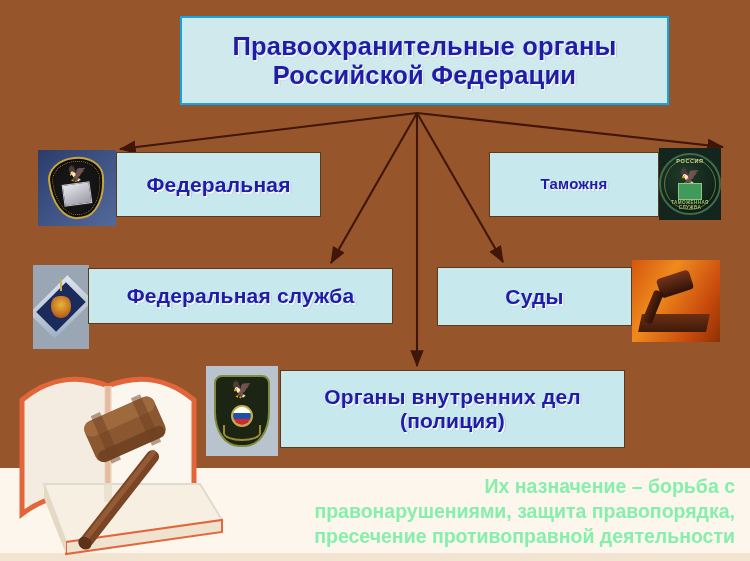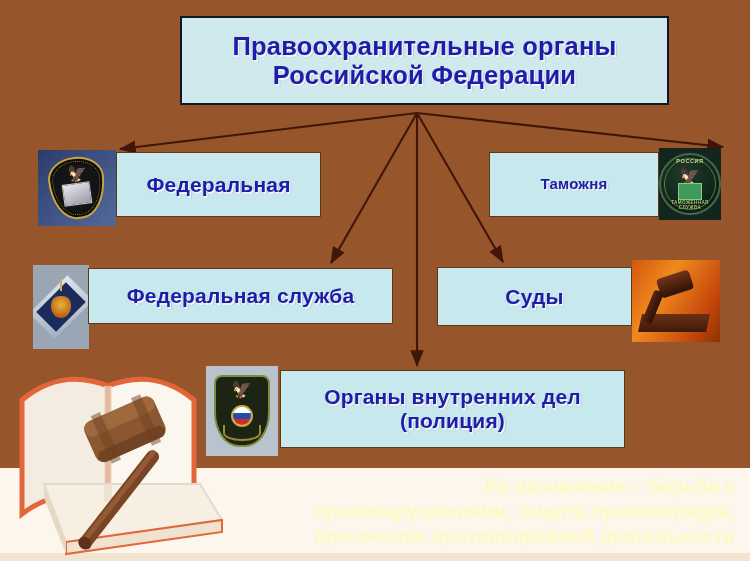--- a/index.html
+++ b/index.html
@@ -32,21 +32,21 @@
   }
   .box .txt{
     color:#1d1da8;
     font-weight:bold;
     line-height:1.12;
     text-shadow:1.5px 1.5px 0 rgba(255,255,255,.85), 2px 2px 1px rgba(90,90,160,.35);
     letter-spacing:.2px;
   }
 
   
-  #title-box{left:180px;top:16px;width:489px;height:89px;background:#cfe9ec;border:2px solid #0f172a;}
+  #title-box{left:180px;top:16px;width:489px;height:89px;background:#cfe9ec;border:2px solid #0ea5e9;}
   #title-box .txt{font-size:25.5px;}
 
   
   #box-prok{left:116px;top:152px;width:205px;height:65px;}
   #box-prok .txt{font-size:21px;}
 
   #box-tam{left:489px;top:152px;width:170px;height:65px;}
   #box-tam .txt{font-size:15px;}
 
   #box-fsb{left:88px;top:268px;width:305px;height:56px;}
@@ -168,21 +168,21 @@
 
   
   #arrows{position:absolute;left:0;top:0;width:750px;height:561px;pointer-events:none;}
 
   
   #book-art{position:absolute;left:4px;top:352px;width:268px;height:205px;}
 
   
   #footer-text{
     position:absolute;left:255px;top:474px;width:480px;
-    text-align:right;color:#fef9c3;font-weight:bold;
+    text-align:right;color:#86efac;font-weight:bold;
     font-size:19.5px;line-height:1.28;
   }
 </style>
 </head>
 <body>
 
 <div id="slide">
 
   <div class="bottom-panel"></div>
   <div class="bottom-strip"></div>

